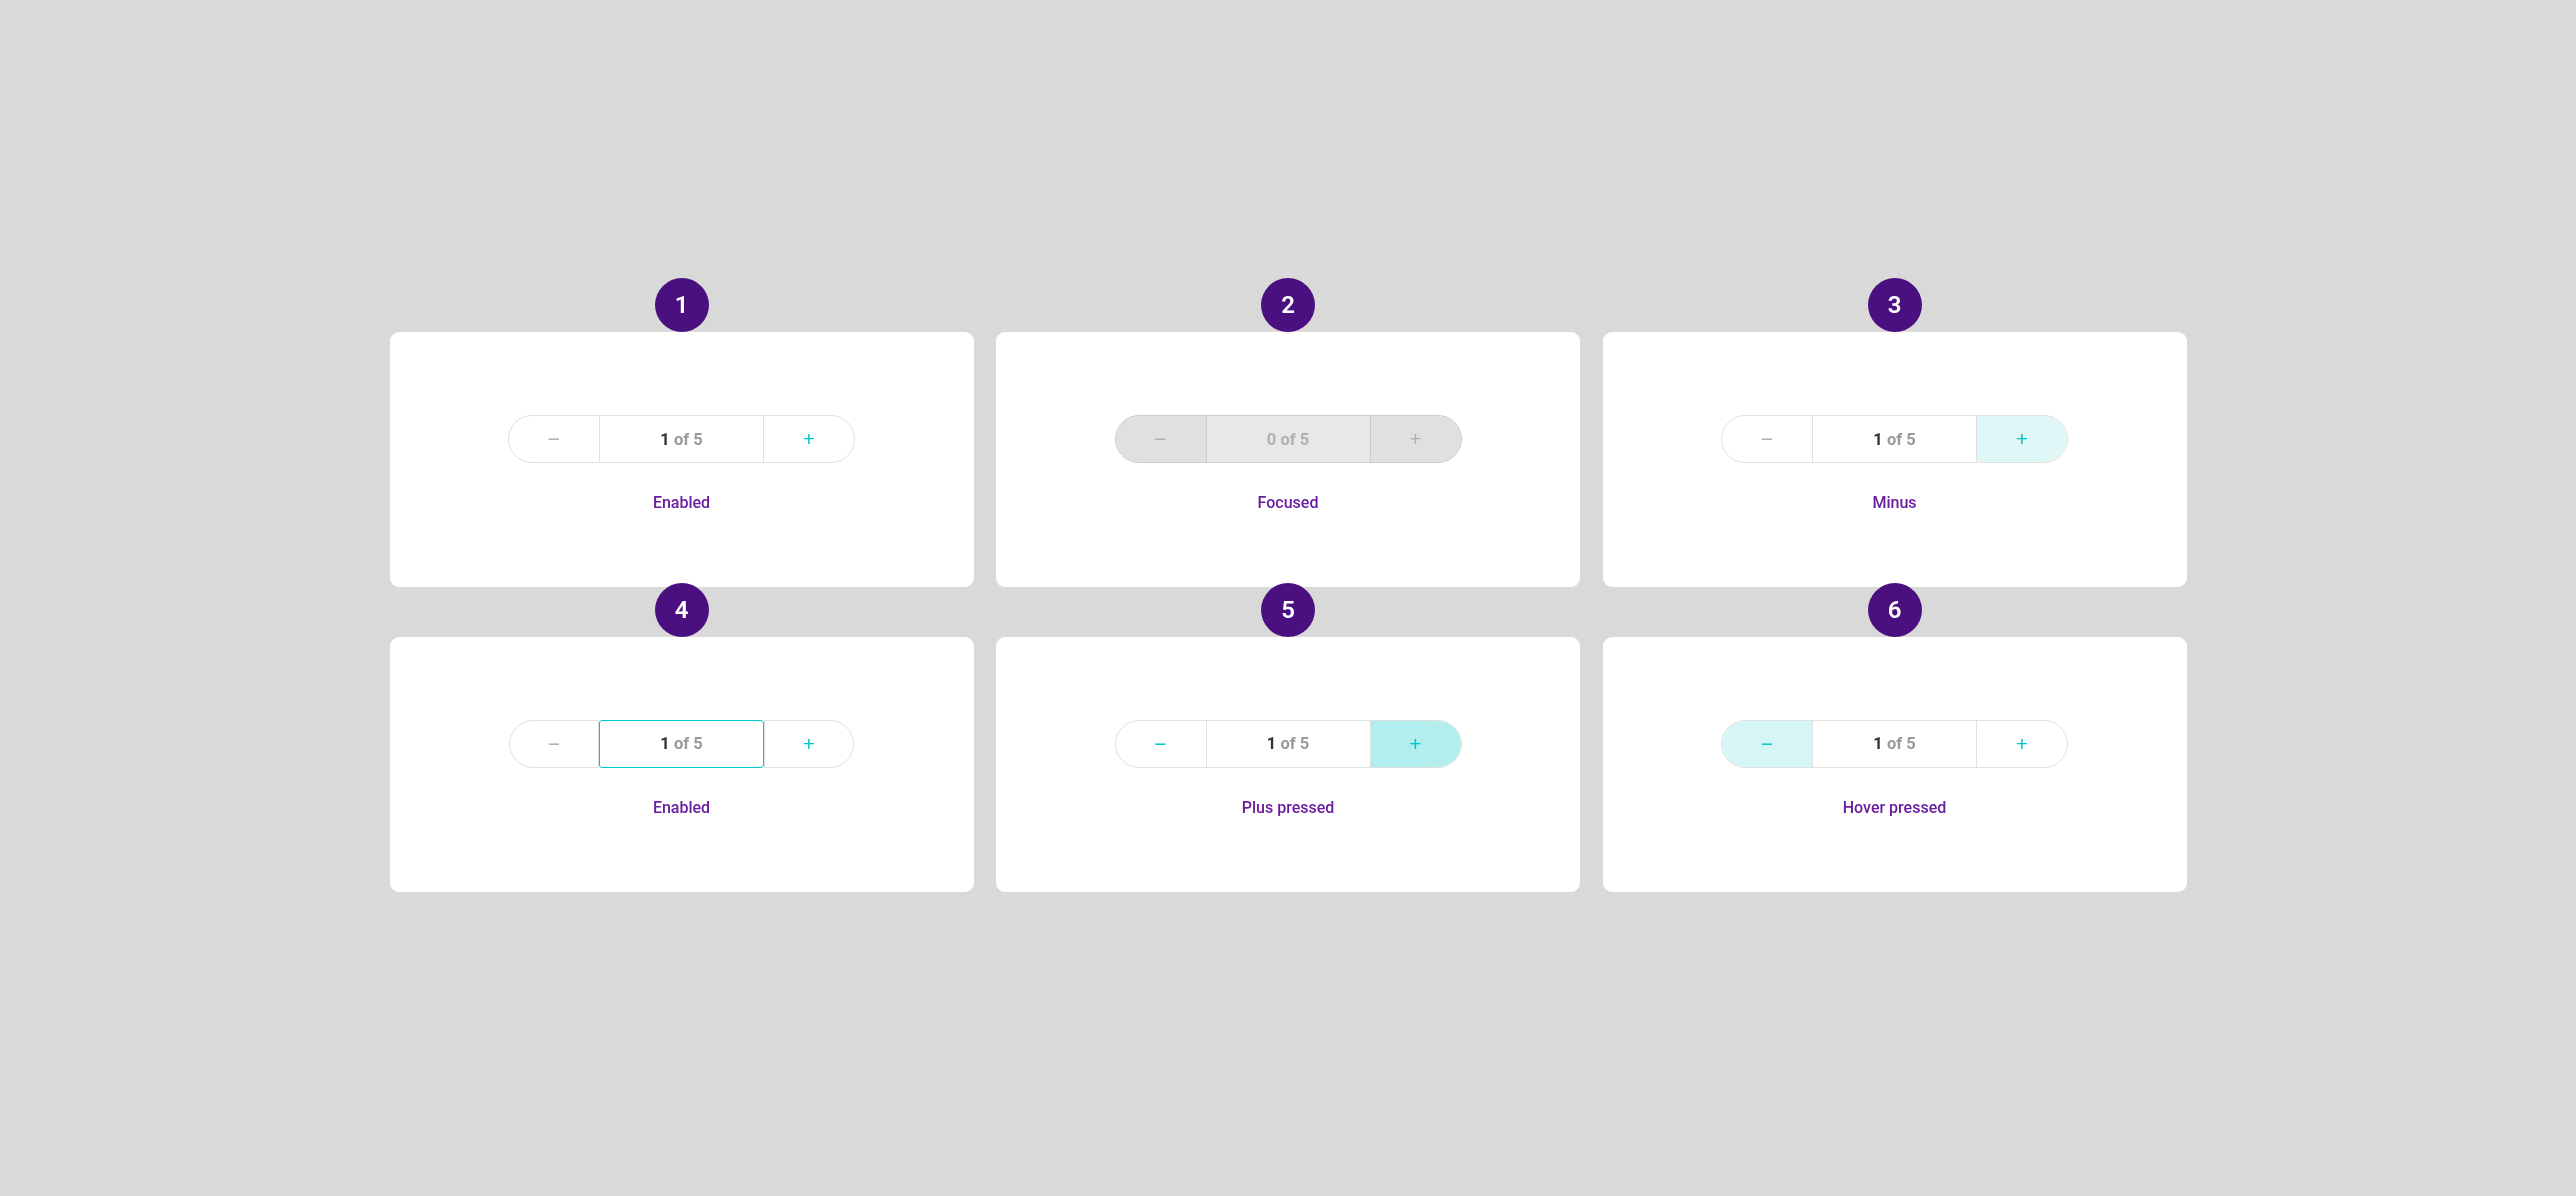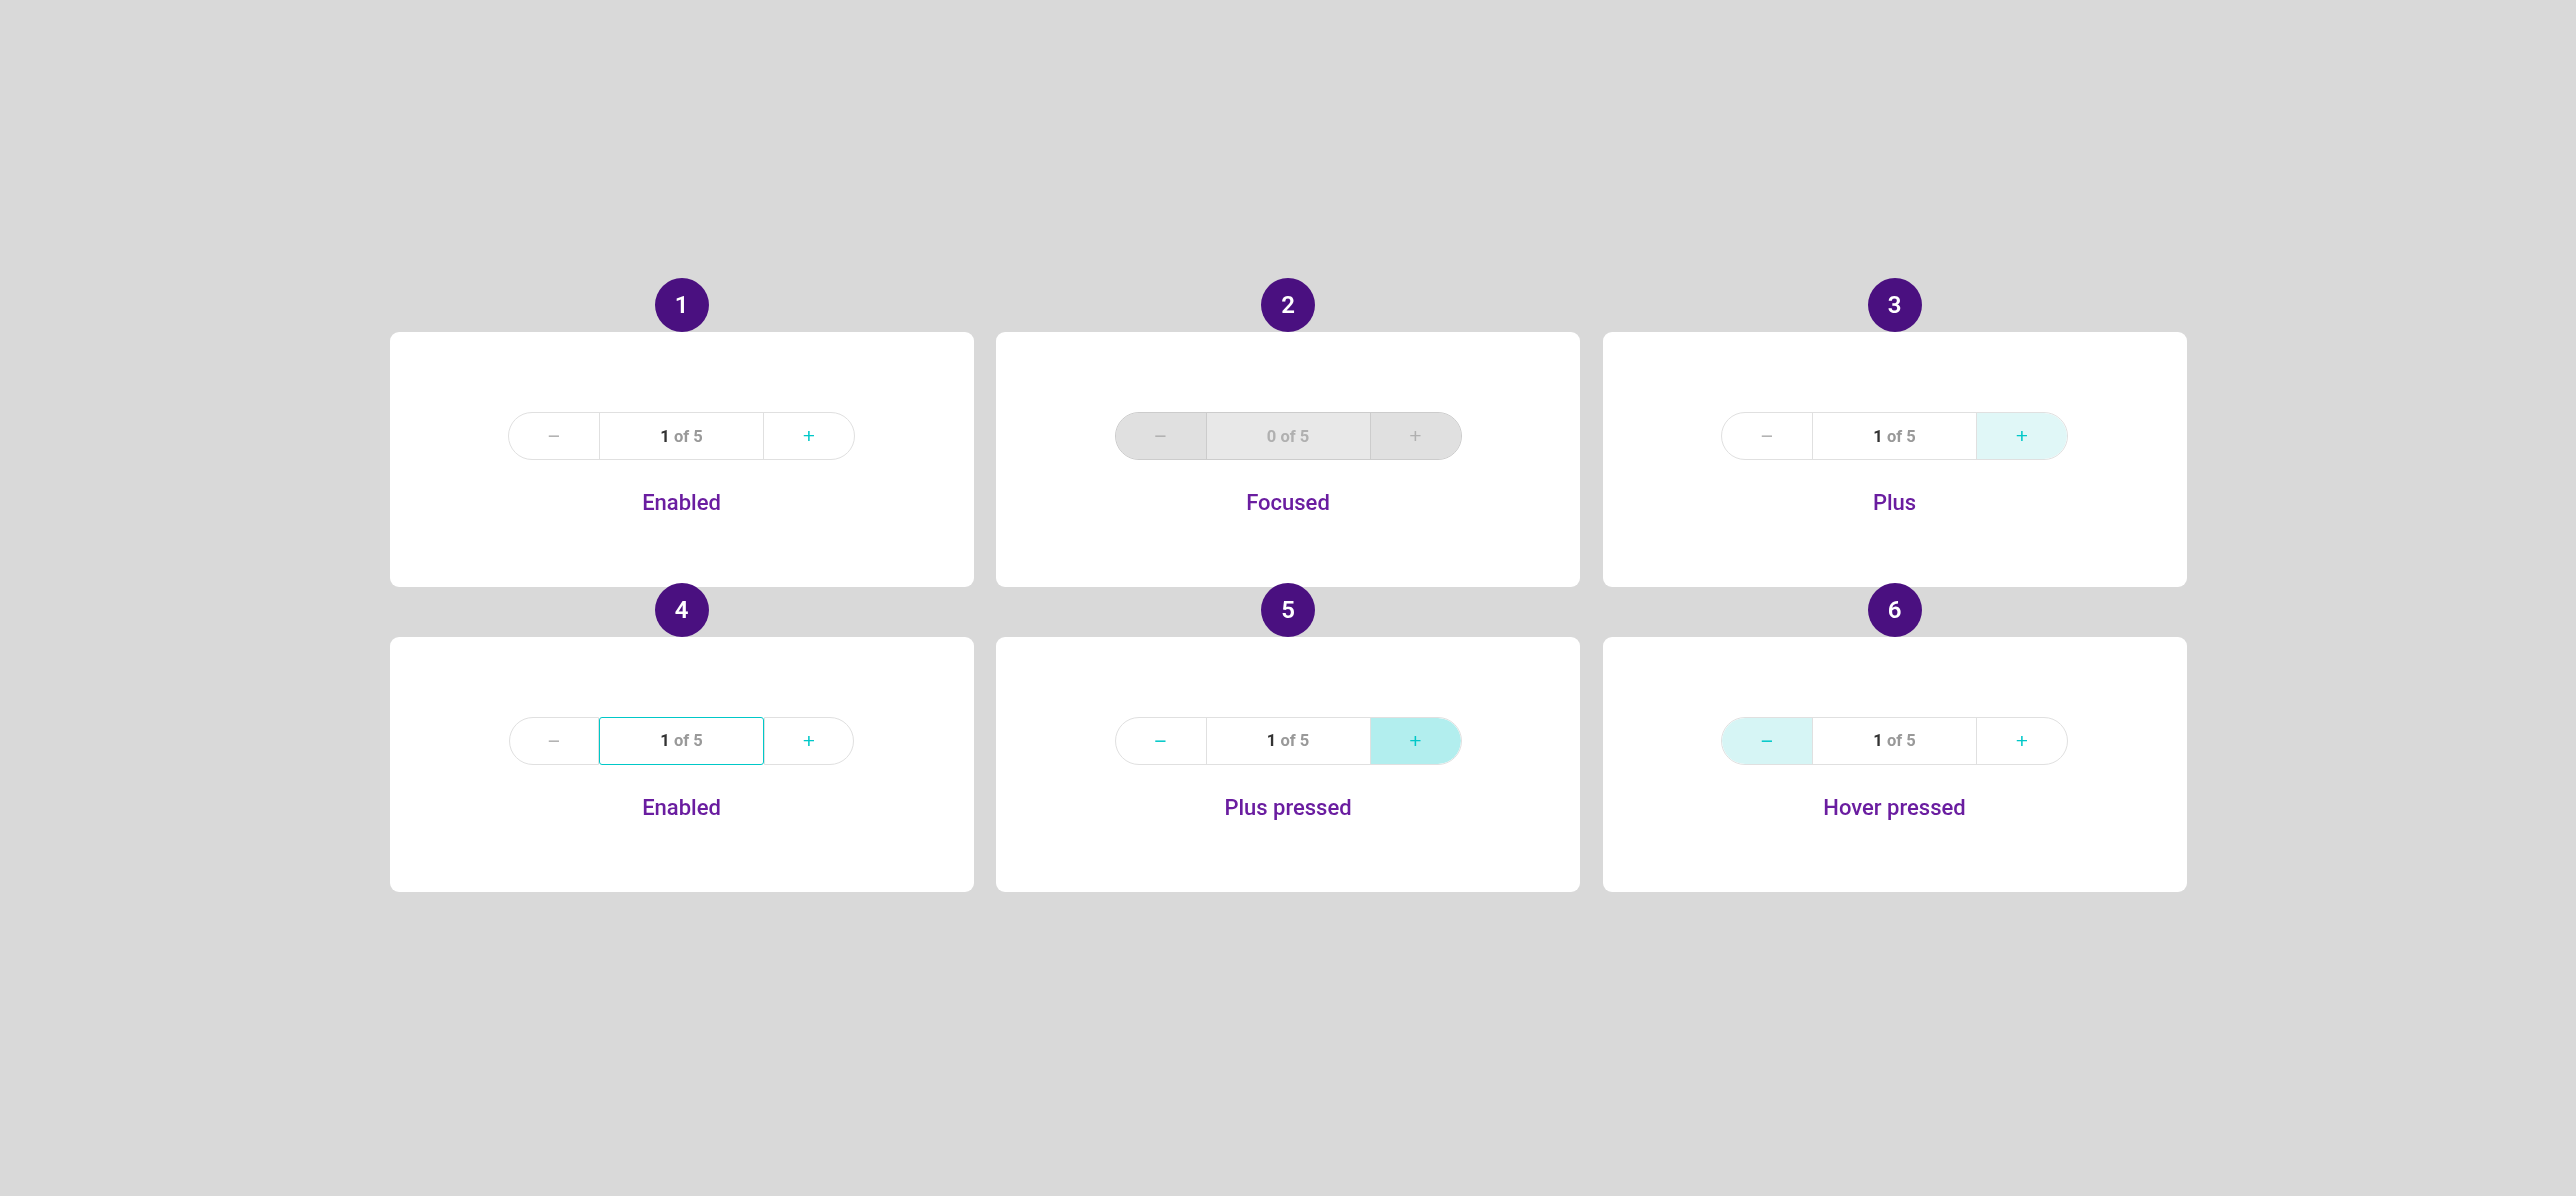--- a/index.html
+++ b/index.html
@@ -82,21 +82,21 @@
       align-items: center;
       justify-content: center;
       font-size: 16.5px;
       border-left: 1.1px solid #e0e0e0;
       border-right: 1.1px solid #e0e0e0;
       background: transparent;
     }
 
     .label {
       margin-top: 30px;
-      font-size: 22px;
+      font-size: 16px;
       font-weight: 500;
       color: #6a1da0;
     }
 
     
     .enabled .stepper {
       border-color: #e0e0e0;
     }
     .enabled .stepper-btn.minus { color: #b0b0b0; }
     .enabled .stepper-btn.plus { color: #00c8c8; }
@@ -259,21 +259,21 @@
     <div class="card hover">
       <div class="stepper">
         <button class="stepper-btn minus">−</button>
         <div class="stepper-value">
           <span class="value-bold">1</span>
           <span class="value-light">&nbsp;of&nbsp;</span>
           <span class="value-light">5</span>
         </div>
         <button class="stepper-btn plus">+</button>
       </div>
-      <div class="label">Plus</div>
+      <div class="label">Minus</div>
     </div>
   </div>
 
   <div class="card-wrapper">
     <div class="badge">4</div>
     <div class="card">
       <div class="focused-stepper-container">
         <button class="stepper-btn minus">−</button>
         <div class="stepper-value">
           <span class="value-bold">1</span>

